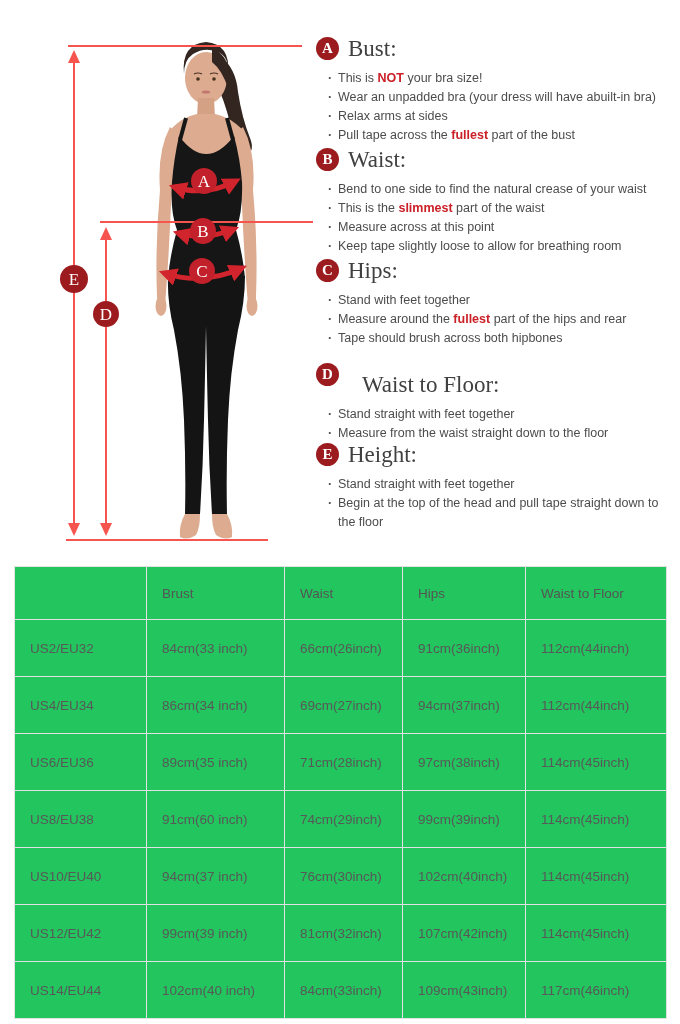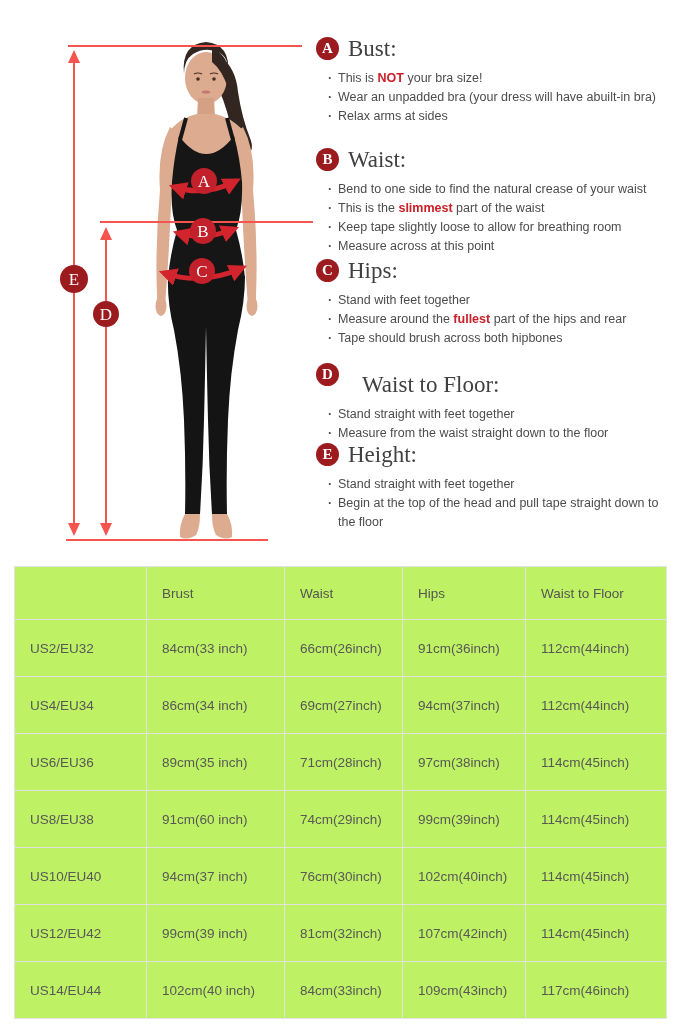--- a/index.html
+++ b/index.html
@@ -19,21 +19,21 @@
          display:flex;align-items:center;justify-content:center;line-height:1;}
   .sec-title{font-family:Liberation Serif, serif;font-size:23px;color:#404040;line-height:1.1;}
   .sec-d .sec-title{margin-left:14px;margin-top:20px;}
   .bullets{margin:8px 0 0 12px;padding:0;list-style:none;}
   .bullets li{font-size:12.5px;color:#4c4c4c;line-height:19px;padding-left:10px;position:relative;}
   .bullets li::before{content:"\00B7";position:absolute;left:0;top:0;font-weight:bold;color:#4c4c4c;}
   .hl{color:#cb2027;font-weight:bold;margin-top:25px;}
 
   
   .size-table{position:absolute;left:14px;top:566px;width:652px;border-collapse:collapse;
-              table-layout:fixed;background:#bef264;}
+              table-layout:fixed;background:#22c55e;}
   .size-table th,.size-table td{border:1px solid #e2e2e2;font-family:"Liberation Sans",sans-serif;
               font-size:13.5px;color:#585858;text-align:left;padding:0 4px 0 15px;
               vertical-align:middle;overflow:hidden;white-space:nowrap;}
   .size-table th{height:52px;font-weight:normal;color:#555;}
   .size-table td{height:56px;}
 </style>
 </head>
 <body>
 
 <div class="canvas">
@@ -113,32 +113,33 @@
   <div class="instructions">
       <div class="section sec-a">
         <div class="sec-head">
           <span class="badge">A</span>
           <span class="sec-title">Bust:</span>
         </div>
         <ul class="bullets">
           <li>This is <span class="hl">NOT</span> your bra size!</li>
           <li>Wear an unpadded bra (your dress will have abuilt-in bra)</li>
           <li>Relax arms at sides</li>
+          <li>Pull tape across the <span class="hl">fullest</span> part of the bust</li>
         </ul>
       </div>
       <div class="section sec-b">
         <div class="sec-head">
           <span class="badge">B</span>
           <span class="sec-title">Waist:</span>
         </div>
         <ul class="bullets">
           <li>Bend to one side to find the natural crease of your waist</li>
           <li>This is the <span class="hl">slimmest</span> part of the waist</li>
+          <li>Measure across at this point</li>
           <li>Keep tape slightly loose to allow for breathing room</li>
-          <li>Measure across at this point</li>
         </ul>
       </div>
       <div class="section sec-c">
         <div class="sec-head">
           <span class="badge">C</span>
           <span class="sec-title">Hips:</span>
         </div>
         <ul class="bullets">
           <li>Stand with feet together</li>
           <li>Measure around the <span class="hl">fullest</span> part of the hips and rear</li>

